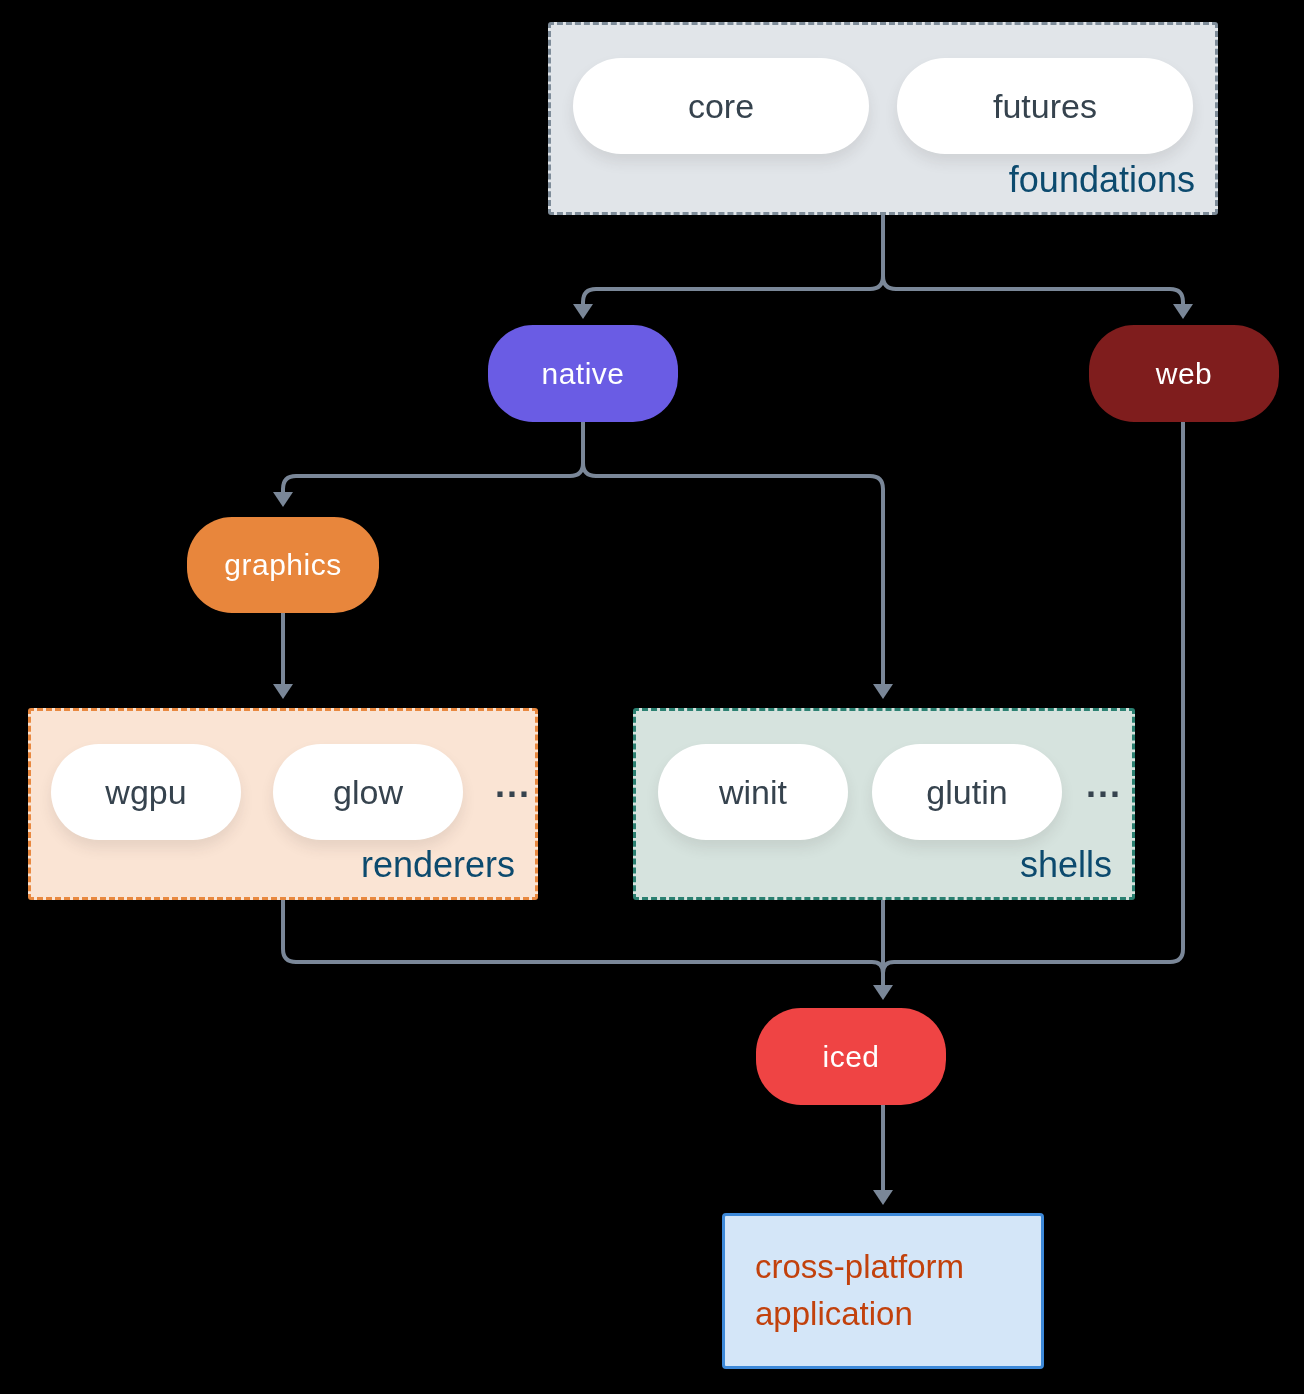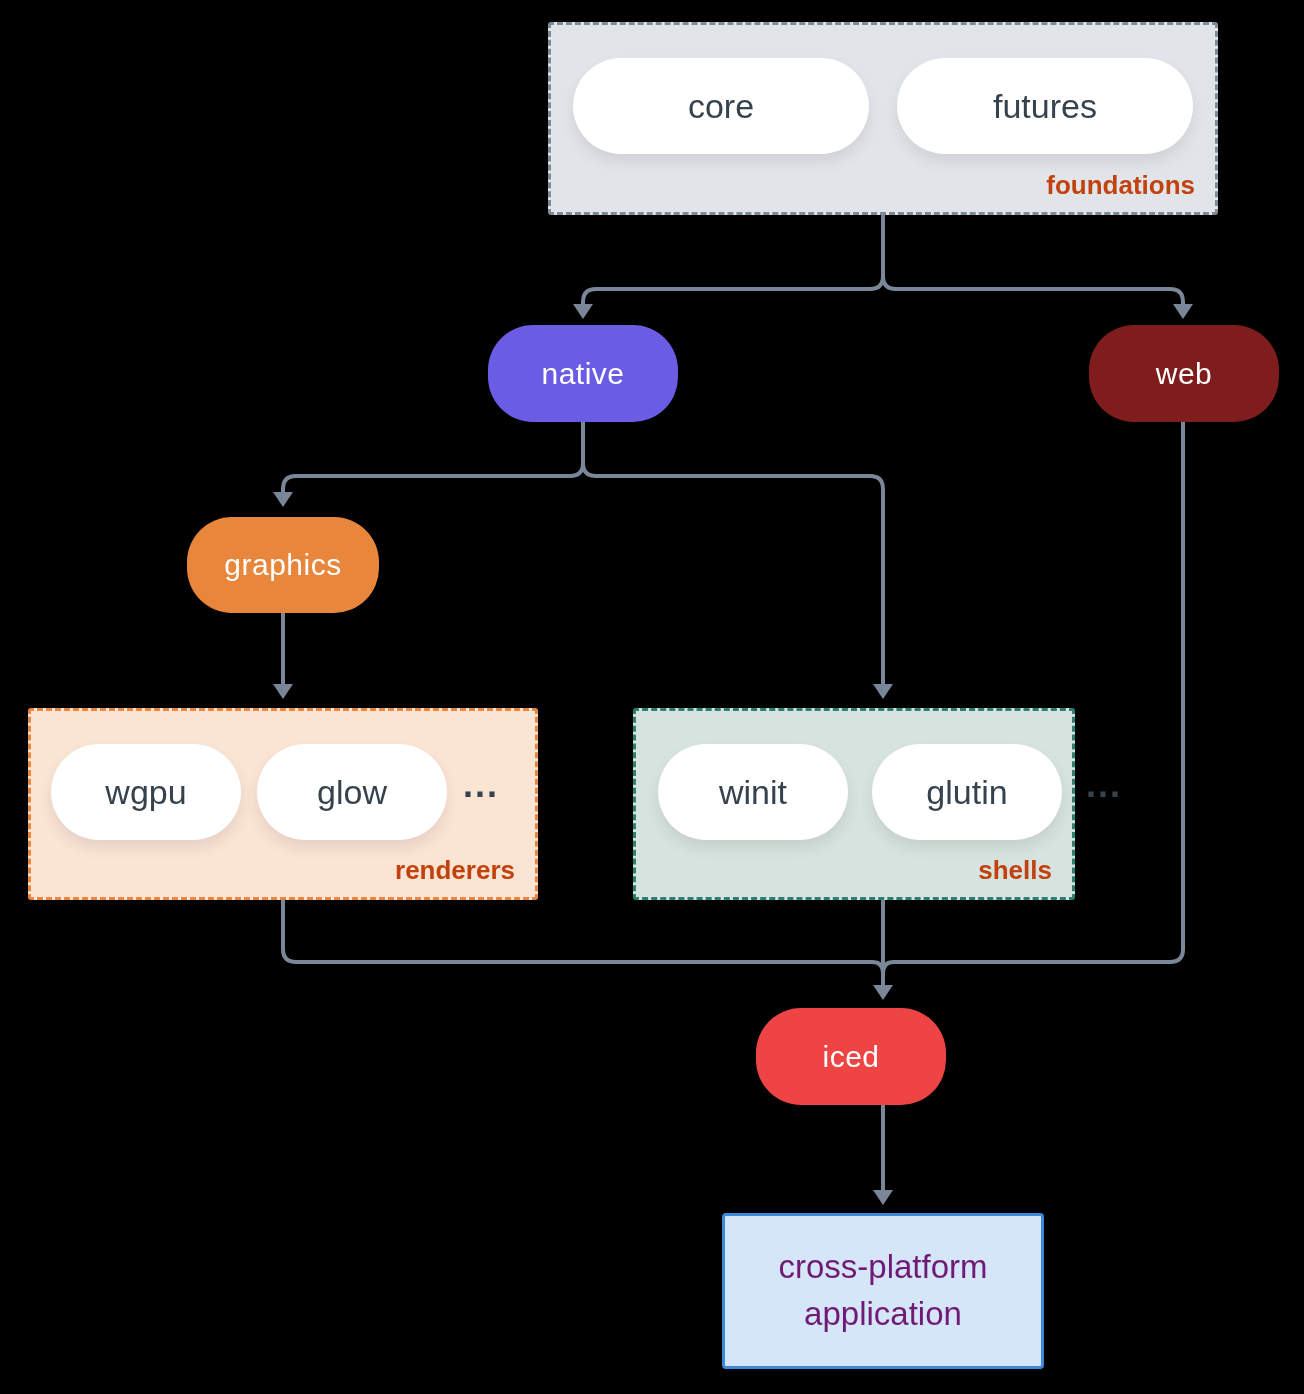--- a/index.html
+++ b/index.html
@@ -19,64 +19,64 @@
   }
   .panel.foundations {
     left: 548px; top: 22px; width: 670px; height: 193px;
     background: #e1e5e9; border: 3px dashed #7e8c99;
   }
   .panel.renderers {
     left: 28px; top: 708px; width: 510px; height: 192px;
     background: #fae4d4; border: 3px dashed #e8883f;
   }
   .panel.shells {
-    left: 633px; top: 708px; width: 442px; height: 192px;
+    left: 633px; top: 708px; width: 502px; height: 192px;
     background: #d6e3de; border: 3px dashed #2b8071;
   }
   .pill-row {
     display: flex; align-items: center;
     margin-top: 33px; padding: 0 22px;
   }
   .foundations .pill-row { gap: 28px; }
-  .renderers .pill-row { gap: 16px; padding: 0 20px; }
+  .renderers .pill-row { gap: 32px; padding: 0 20px; }
   .shells .pill-row { gap: 24px; }
   .white-pill {
     background: #ffffff; height: 96px; border-radius: 48px;
     flex: 0 0 190px; display: flex; align-items: center; justify-content: center;
     font-size: 34px; font-weight: 500; color: #36434e;
     box-shadow: 0 8px 14px rgba(60, 50, 45, 0.10);
   }
   .foundations .white-pill { flex: 1 1 0; }
   .ellipsis {
     font-size: 36px; font-weight: 700; color: #36434e; letter-spacing: 2px;
     padding-bottom: 14px;
   }
   .panel-label {
     position: absolute; right: 20px; bottom: 11px;
-    font-size: 26px; color: #c2410c; font-weight: 700;
+    font-size: 36px; color: #0c4a6e; font-weight: 400;
   }
 
   .node {
     position: absolute; z-index: 2;
     display: flex; align-items: center; justify-content: center;
     color: #ffffff; font-size: 30px; font-weight: 500;
     width: 190px; height: 97px; border-radius: 45px;
     letter-spacing: 0.5px;
   }
   .node.native   { left: 488px;  top: 325px;  background: #6a5ce4; }
   .node.web      { left: 1089px; top: 325px;  background: #7f1d1d; }
   .node.graphics { left: 187px;  top: 517px;  background: #e8863c; width: 192px; height: 96px; }
   .node.iced     { left: 756px;  top: 1008px; background: #ef4444; }
 
   .app-box {
     position: absolute; z-index: 2;
     left: 722px; top: 1213px; width: 322px; height: 156px;
     background: #d4e6f8; border: 3px solid #3d89d9; border-radius: 4px;
-    display: flex; align-items: center; justify-content: center; text-align: center;
-    font-size: 33px; line-height: 1.42; color: #701a75; font-weight: 400;
+    display: flex; align-items: center; justify-content: center; text-align: left;
+    font-size: 33px; line-height: 1.42; color: #c2410c; font-weight: 400;
     padding: 0 30px;
   }
 </style>
 </head>
 <body>
 
 <div class="canvas">
 
   <svg class="edges" width="1304" height="1394" viewBox="0 0 1304 1394">
 

